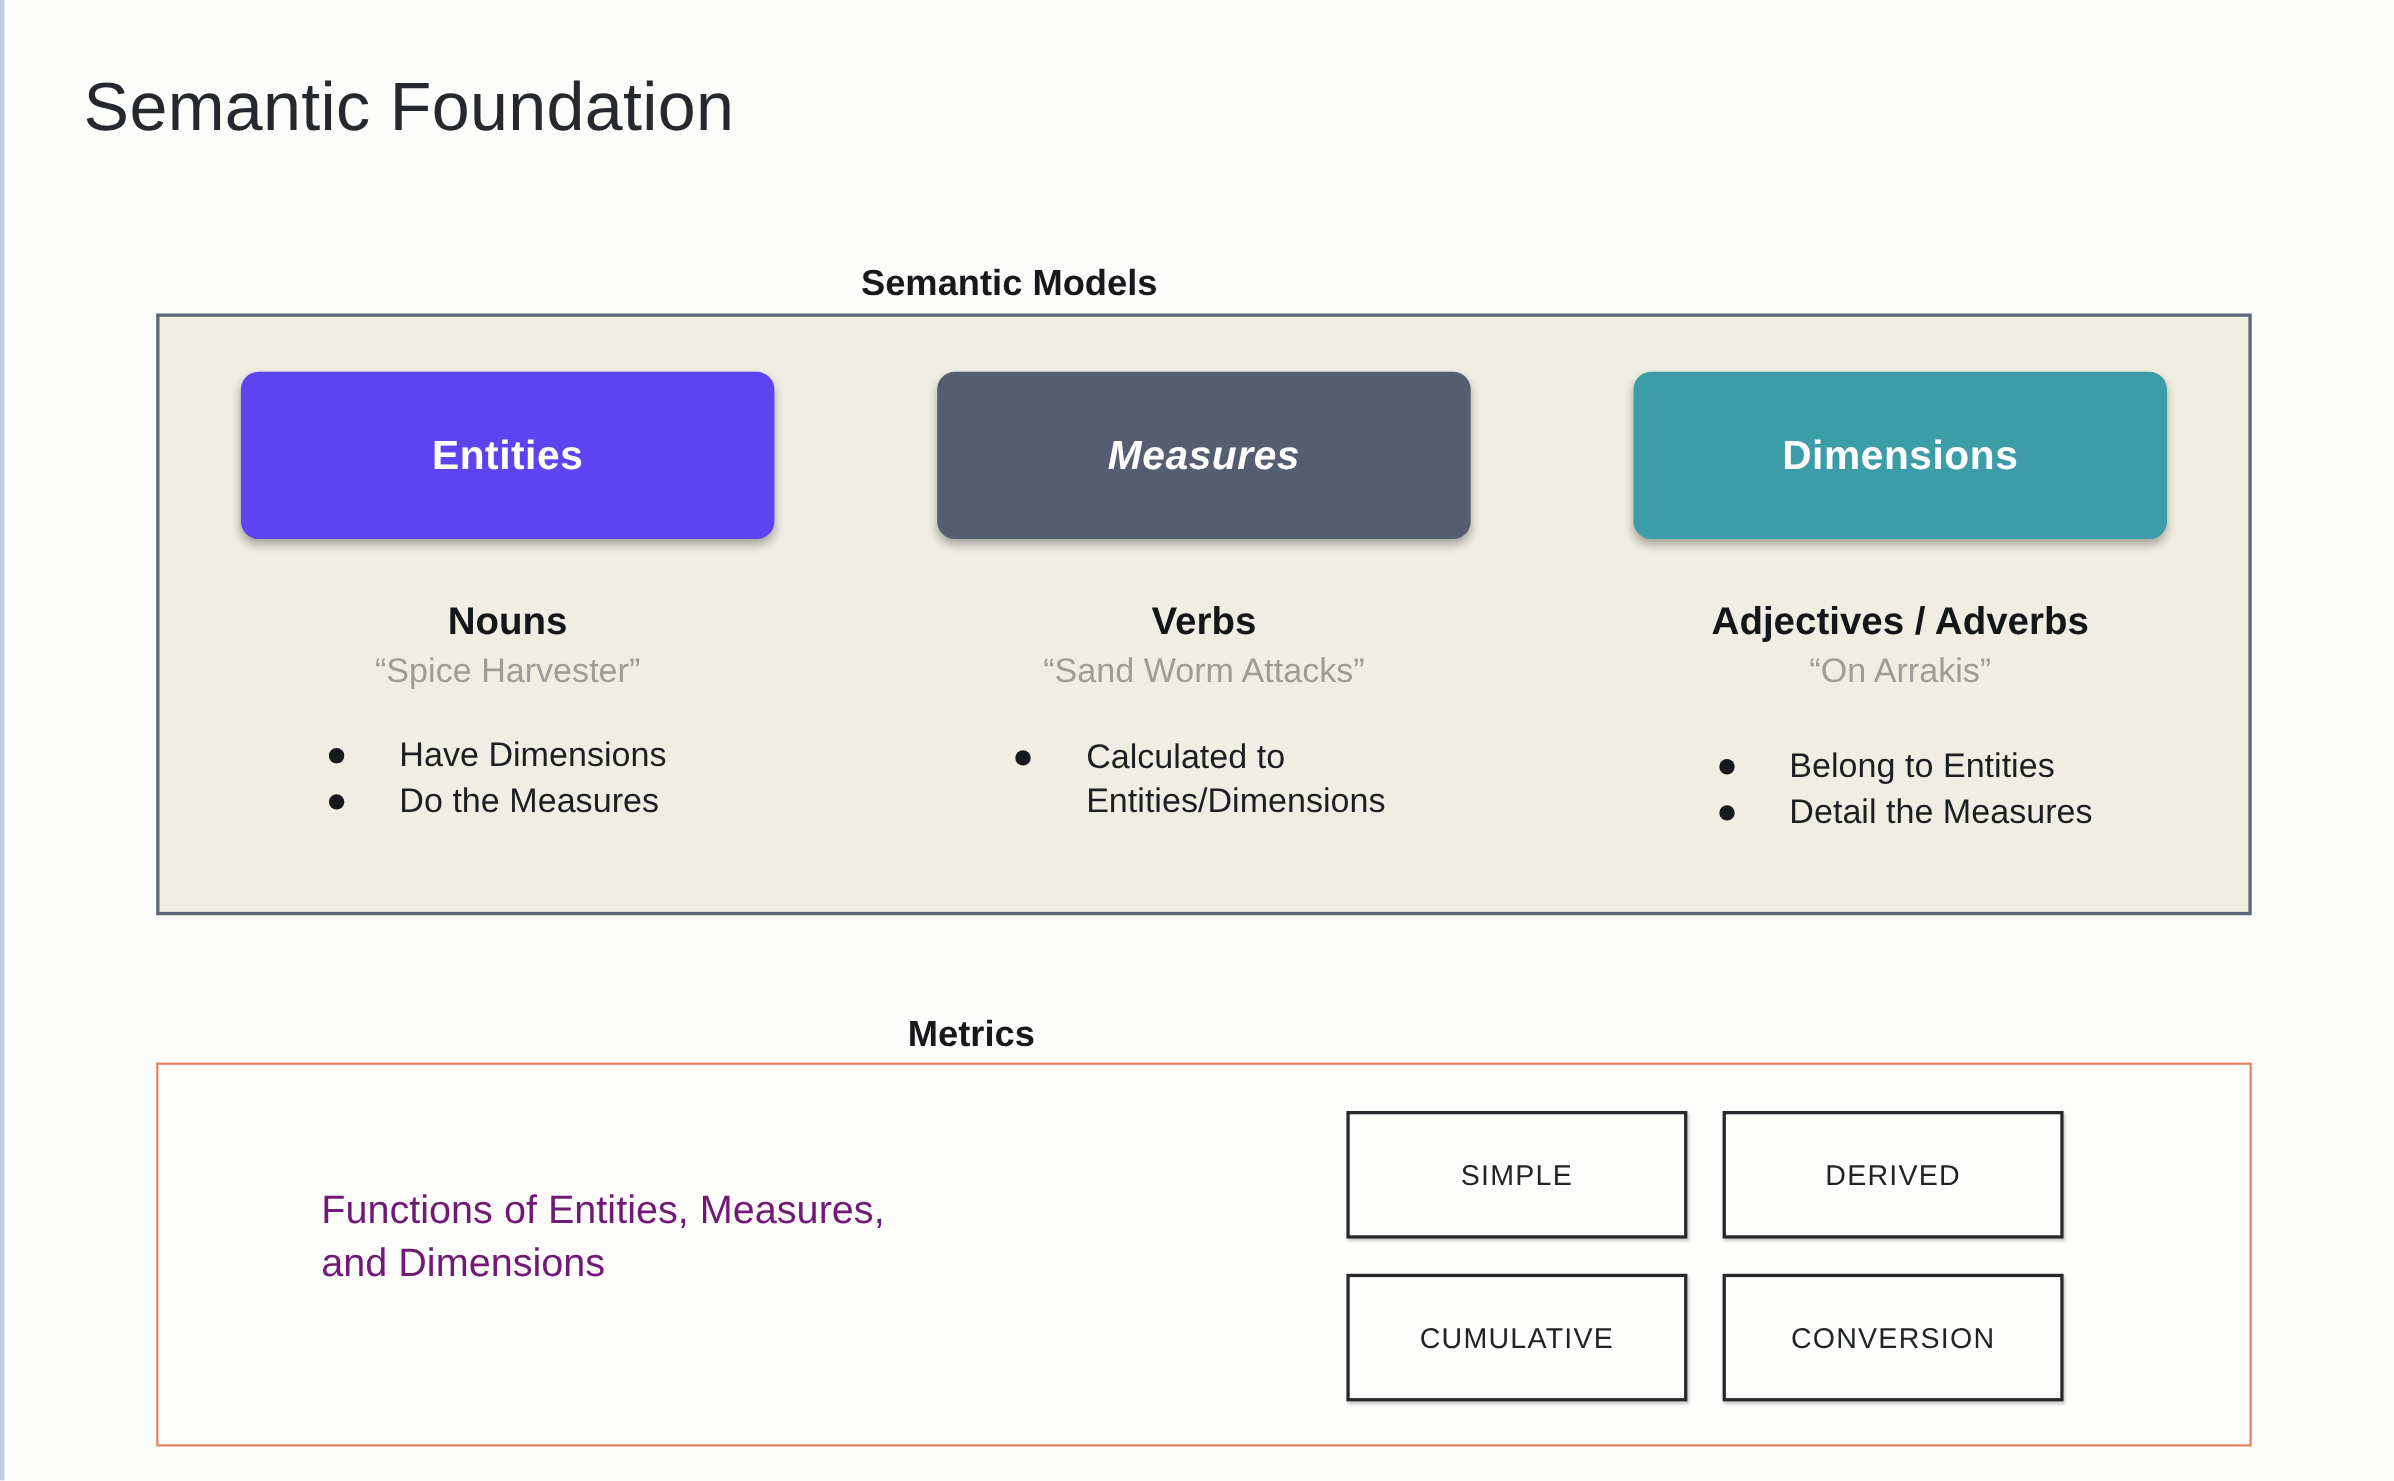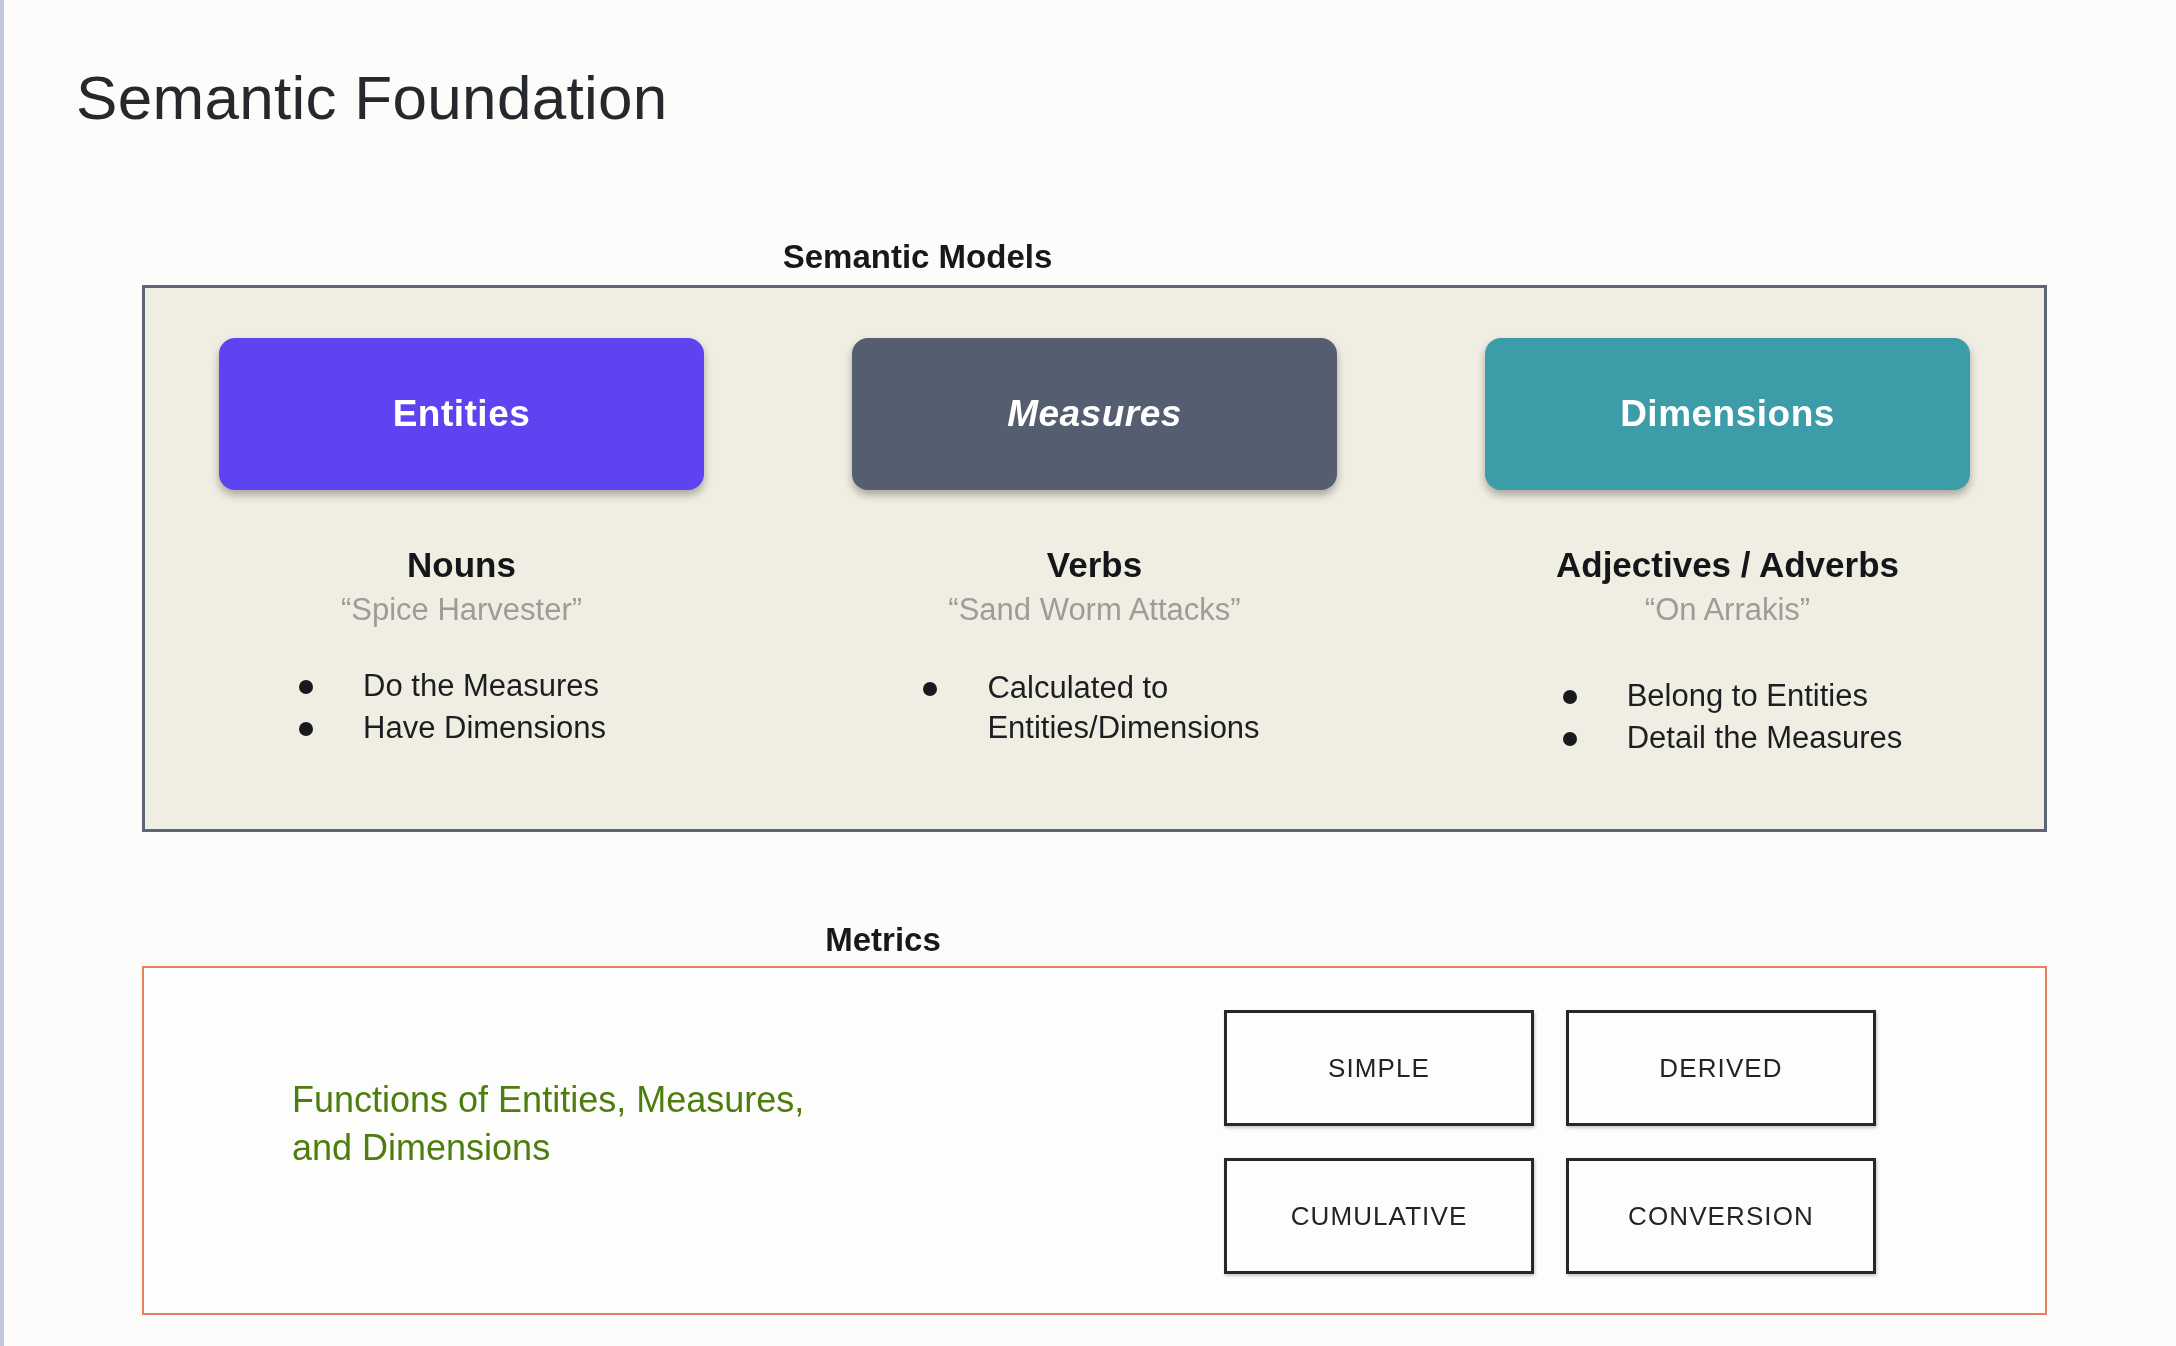--- a/index.html
+++ b/index.html
@@ -149,21 +149,21 @@
     background: #FDFDFC;
     border: 2px solid #E5815F;
   }
 
   .metrics-desc {
     position: absolute;
     left: 148px;
     top: 108px;
     font-size: 36px;
     line-height: 1.33;
-    color: #4d7c0f;
+    color: #701a75;
     white-space: pre-line;
   }
 
   .metrics-grid {
     position: absolute;
     left: 1080px;
     top: 42px;
     display: grid;
     grid-template-columns: 310px 310px;
     grid-template-rows: 116px 116px;
@@ -202,25 +202,25 @@
 
       <div class="sm-col col-entities">
         <div class="chip" id="chip-entities" style="background: rgb(93, 68, 240);">
           <span class="chip-label">Entities</span>
         </div>
         <div class="pos-label">Nouns</div>
         <div class="example-label">“Spice Harvester”</div>
         <ul class="bullet-list">
           <li class="bullet-item">
             <span class="bullet-dot"></span>
+            <span class="bullet-text">Have Dimensions</span>
+          </li>
+          <li class="bullet-item">
+            <span class="bullet-dot"></span>
             <span class="bullet-text">Do the Measures</span>
-          </li>
-          <li class="bullet-item">
-            <span class="bullet-dot"></span>
-            <span class="bullet-text">Have Dimensions</span>
           </li>
         </ul>
       </div>
 
       <div class="sm-col col-measures">
         <div class="chip" id="chip-measures" style="background: rgb(85, 93, 112); font-style: italic;">
           <span class="chip-label">Measures</span>
         </div>
         <div class="pos-label">Verbs</div>
         <div class="example-label">“Sand Worm Attacks”</div>

